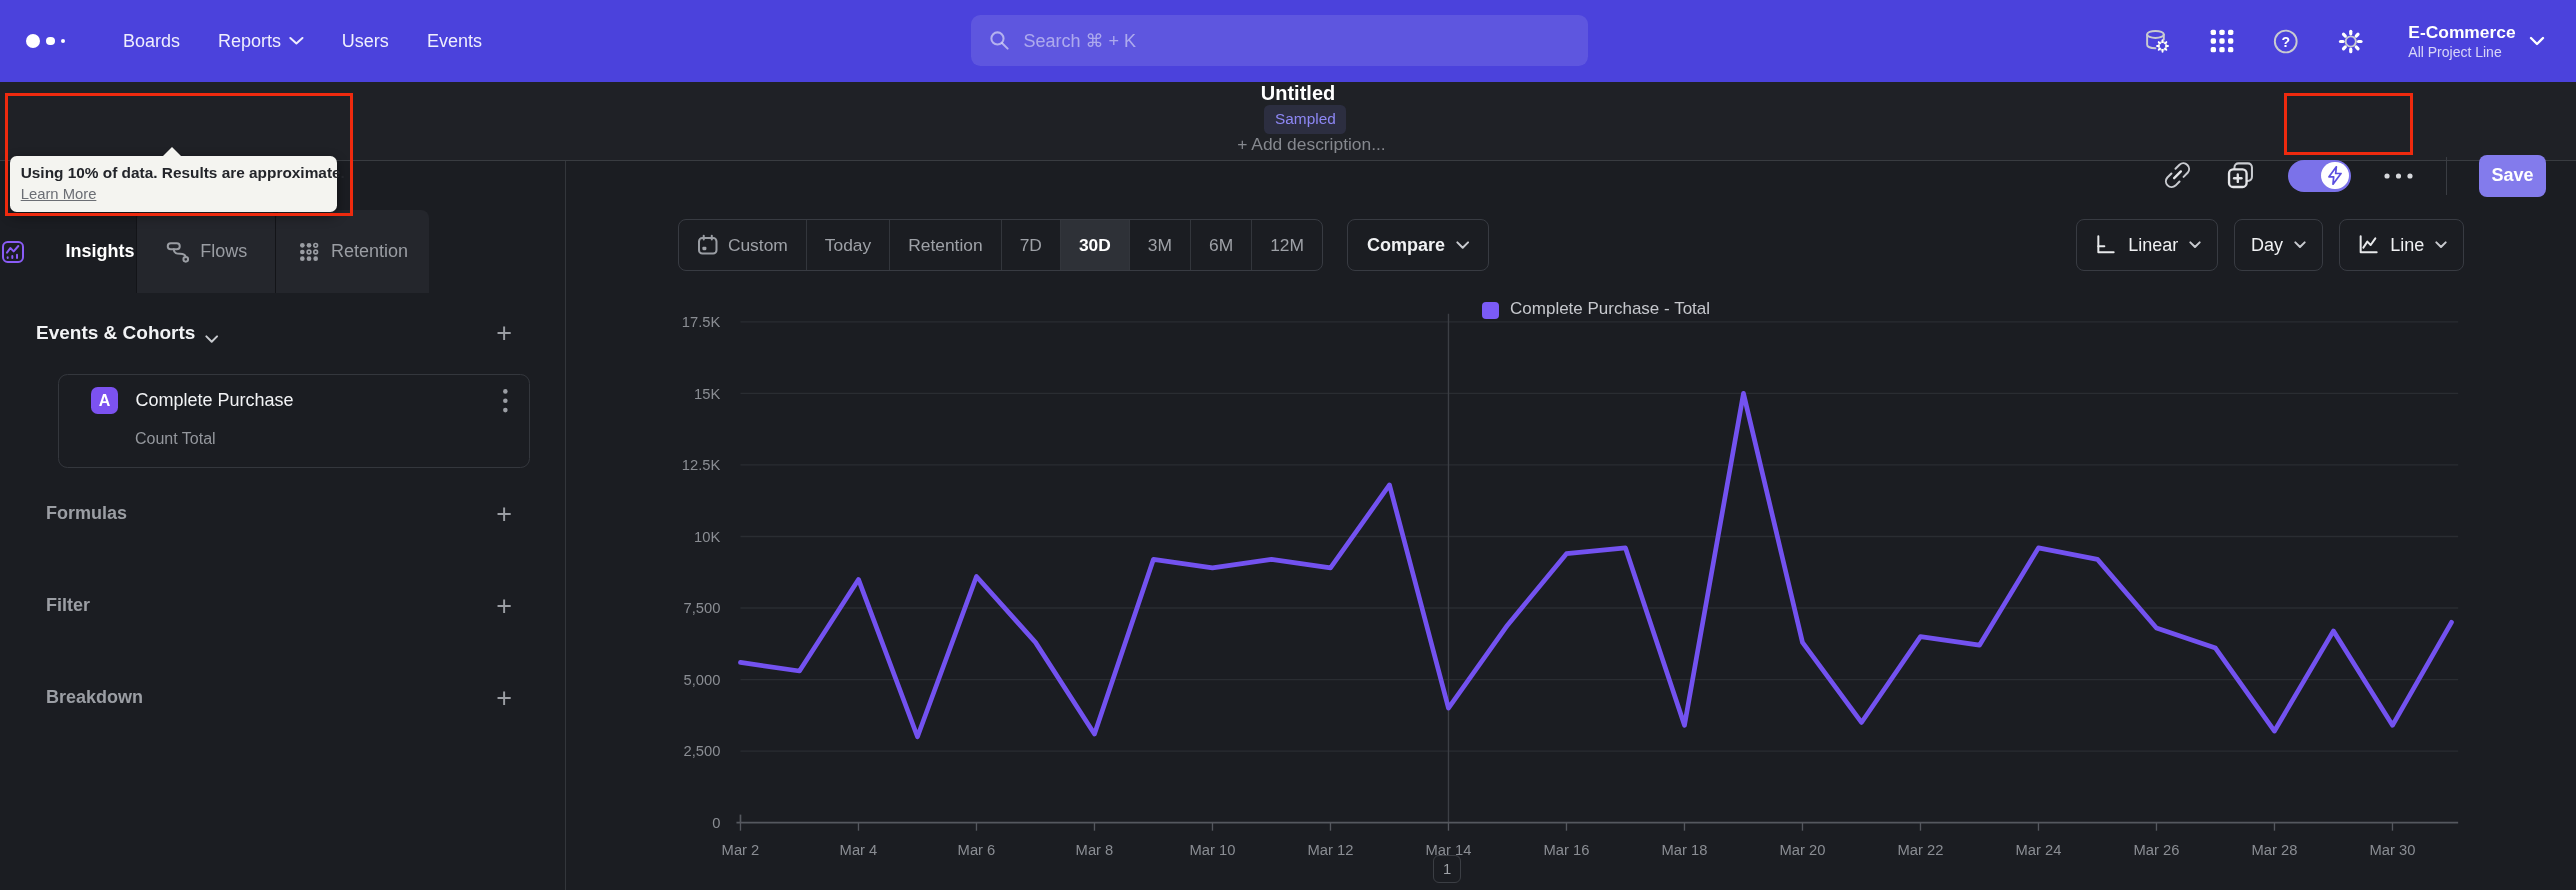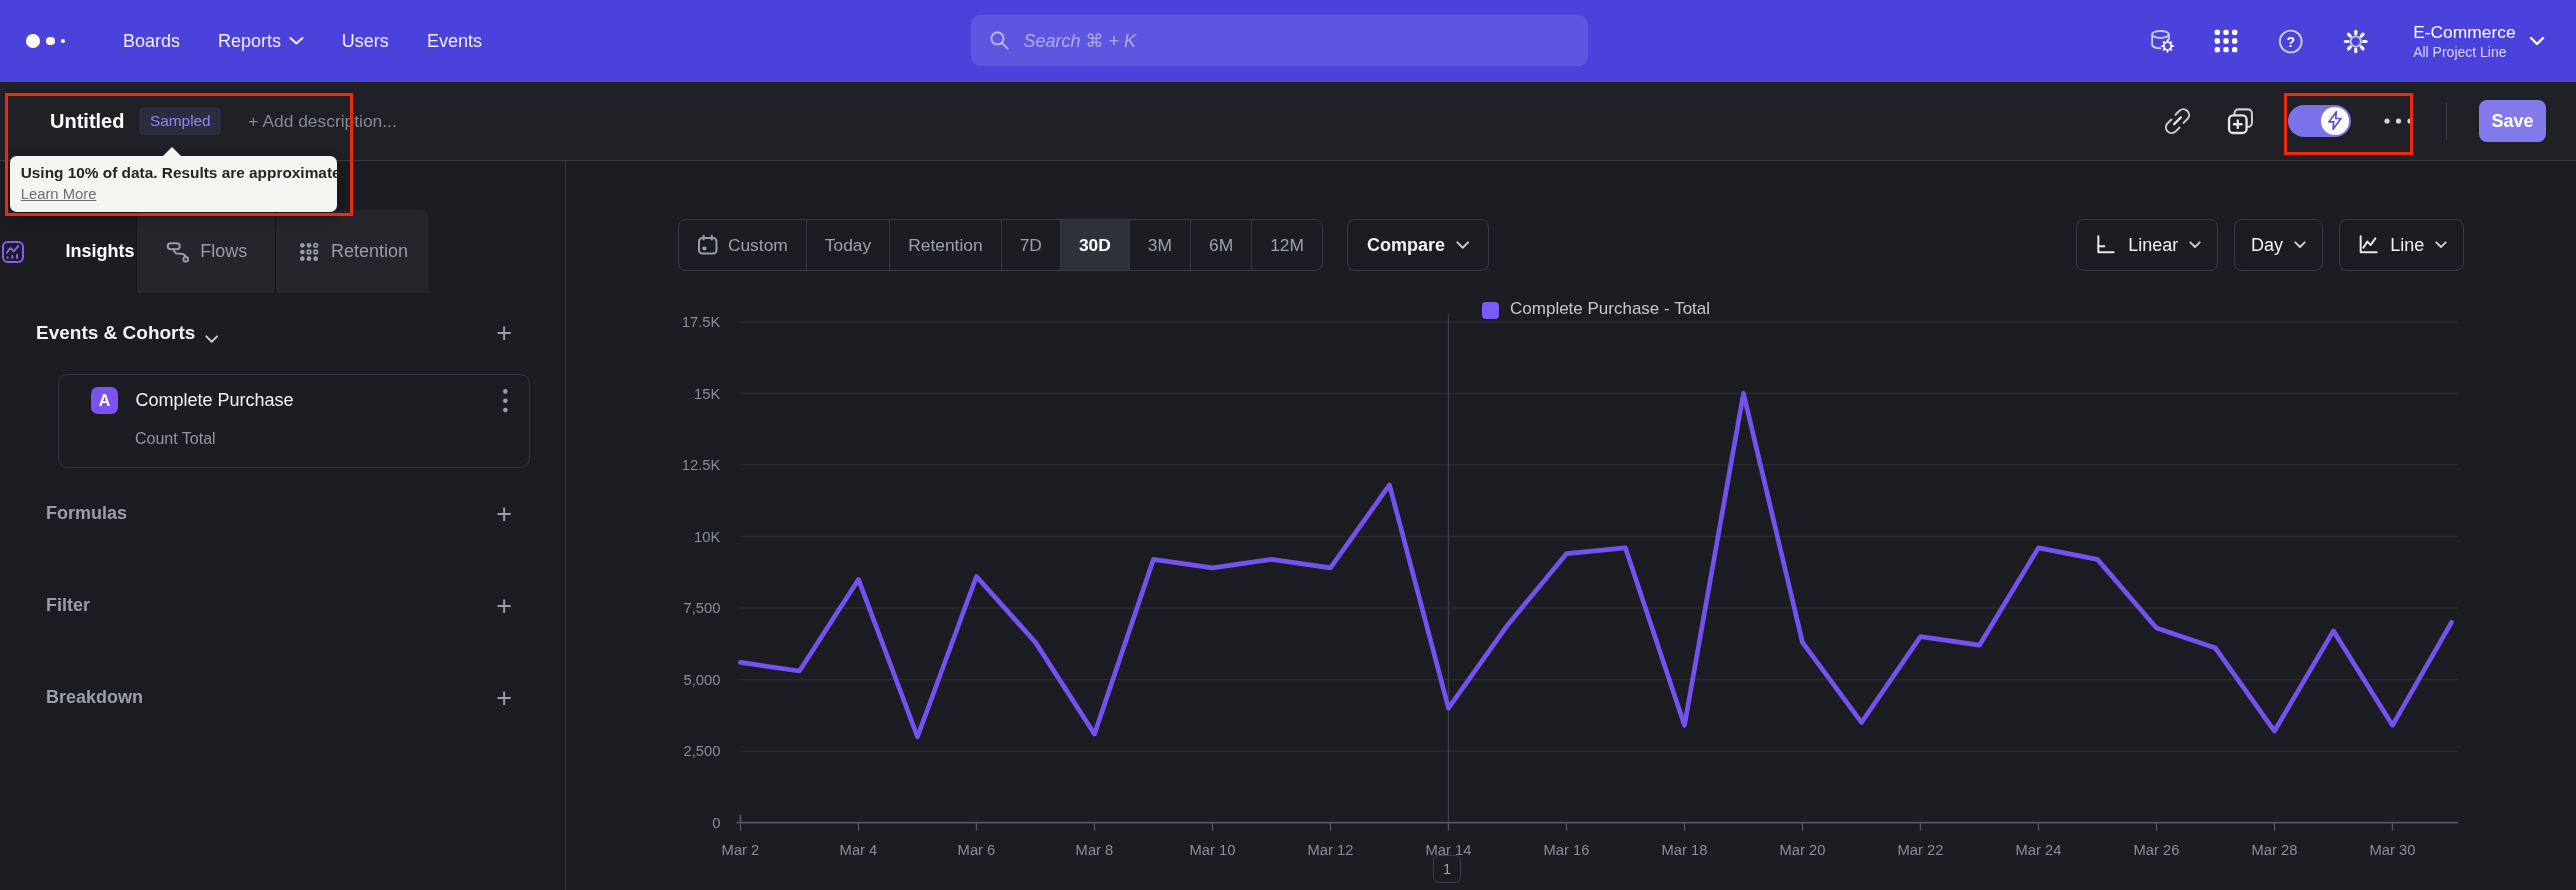--- a/index.html
+++ b/index.html
@@ -16,31 +16,31 @@
     background:#4B42DC; display:flex; align-items:center; padding:0 31px 0 25.5px; z-index:5; }
   .logo { display:flex; align-items:center; gap:6px; margin-right:58px; }
   .logo .d1{width:14.8px;height:14.8px;border-radius:50%;background:#fff;}
   .logo .d2{width:8.7px;height:8.7px;border-radius:50%;background:#fff;}
   .logo .d3{width:4px;height:4px;border-radius:50%;background:#fff;}
   .navlinks { display:flex; align-items:center; gap:38px;text-align:right; }
   .navlink { color:#EFEEFD; font-size:18px; font-weight:500; display:flex; align-items:center; gap:8px; cursor:pointer; }
   .searchbar { position:absolute; left:971px; top:15.4px; width:617px; height:51px;
     background:rgba(255,255,255,0.11); border-radius:9.4px; display:flex; align-items:center;
     padding:0 17.4px; gap:12px; }
-  .searchbar .ph { color:rgba(238,238,250,0.55); font-size:18px;font-style:italic; }
+  .searchbar .ph { color:rgba(238,238,250,0.55); font-size:18px; }
   .nav-right { margin-left:auto; display:flex; align-items:center; gap:35px; }
   .nav-iconbtn { width:29.5px; height:29.5px; display:flex; align-items:center; justify-content:center; cursor:pointer; }
   .project { display:flex; align-items:center; gap:13.4px; margin-left:8px; cursor:pointer; }
-  .project .pname { color:#fff; font-size:17.4px; font-weight:400; line-height:1.25; }
+  .project .pname { color:#fff; font-size:17.4px; font-weight:700; line-height:1.25; }
   .project .pscope { color:rgba(255,255,255,0.78); font-size:14px; }
 
   
   .toolbar { position:absolute; left:0; top:82px; width:2576px; height:79px;
     background:#1F2126; border-bottom:1.3px solid #393C41; display:flex; align-items:center;
-    padding:0 30px 0 50px; z-index:4; }
+    padding:0 30px 0 50px; z-index:4;flex-direction:column; }
   .title { color:#FFFFFF; font-size:20px; font-weight:700; }
   .badge-sampled { margin-left:14.8px; background:#2C2E40; color:#8D87F4; font-size:15.4px;
     padding:5.4px 10.7px; border-radius:5.4px; cursor:pointer; }
   .add-desc { margin-left:27px; color:#85888E; font-size:17.4px; cursor:pointer; }
   .tb-right { margin-left:auto; display:flex; align-items:center; gap:32px; }
   .tb-icon { width:31px; height:31px; display:flex; align-items:center; justify-content:center; cursor:pointer; }
   .toggle { width:63px; height:32px; border-radius:16px; background:#7B72E9; position:relative; cursor:pointer; }
   .toggle .knob { position:absolute; right:2px; top:2px; width:27.5px; height:27.5px; border-radius:50%;
     background:#fff; display:flex; align-items:center; justify-content:center; }
   .vdivider { width:1.3px; height:38px; background:#3A3D43; }

